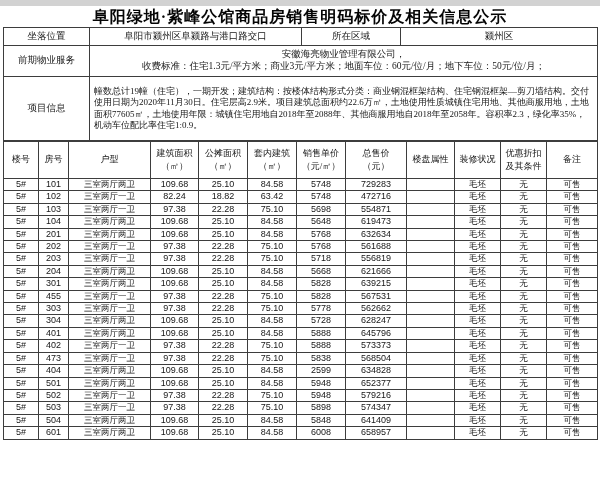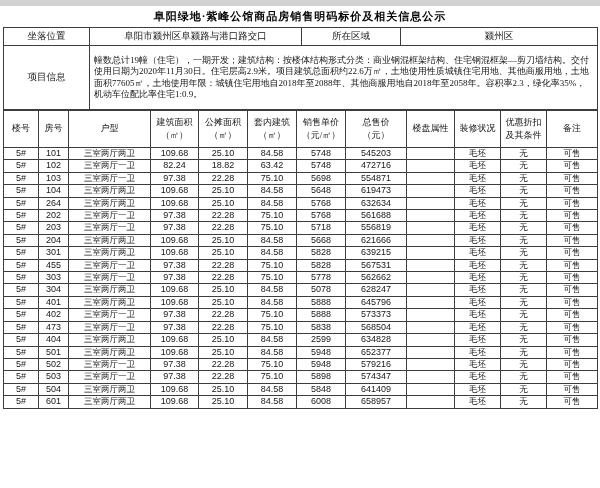--- a/index.html
+++ b/index.html
@@ -4,21 +4,21 @@
 <style>
   html,body{margin:0;padding:0;}
   body{
     width:600px;height:488px;background:#ffffff;overflow:hidden;
     font-family:"Liberation Serif","DejaVu Serif",serif;
     color:#161616;
   }
   .top-strip{height:6px;width:600px;background:#d2d2d2;}
   .page{padding:0 3px;}
   .doc-title{
-    text-align:center;font-size:11px;font-weight:bold;
+    text-align:center;font-size:16px;font-weight:bold;
     letter-spacing:1px;line-height:21px;height:21px;color:#050505;font-family:Liberation Serif, serif;
   }
   table{border-collapse:collapse;table-layout:fixed;width:594px;}
   td,th{border:1px solid #3d3d3d;overflow:hidden;}
   
   .info-table td{font-size:9.5px;text-align:center;padding:0 2px;line-height:1.25;margin-top:24px;}
   .info-table .r-std{height:18px;}
   .info-table .r-svc{height:31px;}
   .info-table .r-prj{height:62px;}
   .info-table .lbl{font-size:9.5px;}
@@ -50,20 +50,27 @@
         <col style="width:212px">
         <col style="width:99px">
         <col style="width:197px">
       </colgroup>
     <tbody>
         <tr class="r-std">
       <td class="lbl">坐落位置</td>
       <td>阜阳市颍州区阜颍路与港口路交口</td>
       <td class="lbl">所在区域</td>
       <td>颍州区</td>
+    </tr>
+    <tr class="r-svc">
+      <td class="lbl">前期物业服务</td>
+      <td colspan="3" class="svc-cell">
+        <span>安徽海亮物业管理有限公司，</span><br>
+        <span>收费标准：住宅1.3元/平方米；商业3元/平方米；地面车位：60元/位/月；地下车位：50元/位/月；</span>
+      </td>
     </tr>
     <tr class="r-prj">
       <td class="lbl">项目信息</td>
       <td colspan="3" class="prj-cell">幢数总计19幢（住宅），一期开发；建筑结构：按楼体结构形式分类：商业钢混框架结构、住宅钢混框架—剪刀墙结构。交付使用日期为2020年11月30日。住宅层高2.9米。项目建筑总面积约22.6万㎡，土地使用性质城镇住宅用地、其他商服用地，土地面积77605㎡，土地使用年限：城镇住宅用地自2018年至2088年、其他商服用地自2018年至2058年。容积率2.3，绿化率35%，机动车位配比率住宅1:0.9。</td>
     </tr>
   </tbody>
     </table>
 
   <table class="price-table">
     <colgroup>
@@ -104,21 +111,21 @@
     </thead>
     <tbody>
         <tr>
           <td>5#</td>
           <td>101</td>
           <td class="cn">三室两厅两卫</td>
           <td>109.68</td>
           <td>25.10</td>
           <td>84.58</td>
           <td>5748</td>
-          <td>545203</td>
+          <td>729283</td>
           <td></td>
           <td class="cn">毛坯</td>
           <td class="cn">无</td>
           <td class="cn">可售</td>
         </tr>
         <tr>
           <td>5#</td>
           <td>102</td>
           <td class="cn">三室两厅一卫</td>
           <td>82.24</td>
@@ -154,21 +161,21 @@
           <td>84.58</td>
           <td>5648</td>
           <td>619473</td>
           <td></td>
           <td class="cn">毛坯</td>
           <td class="cn">无</td>
           <td class="cn">可售</td>
         </tr>
         <tr>
           <td>5#</td>
-          <td>264</td>
+          <td>201</td>
           <td class="cn">三室两厅两卫</td>
           <td>109.68</td>
           <td>25.10</td>
           <td>84.58</td>
           <td>5768</td>
           <td>632634</td>
           <td></td>
           <td class="cn">毛坯</td>
           <td class="cn">无</td>
           <td class="cn">可售</td>
@@ -257,21 +264,21 @@
           <td class="cn">无</td>
           <td class="cn">可售</td>
         </tr>
         <tr>
           <td>5#</td>
           <td>304</td>
           <td class="cn">三室两厅两卫</td>
           <td>109.68</td>
           <td>25.10</td>
           <td>84.58</td>
-          <td>5078</td>
+          <td>5728</td>
           <td>628247</td>
           <td></td>
           <td class="cn">毛坯</td>
           <td class="cn">无</td>
           <td class="cn">可售</td>
         </tr>
         <tr>
           <td>5#</td>
           <td>401</td>
           <td class="cn">三室两厅两卫</td>

